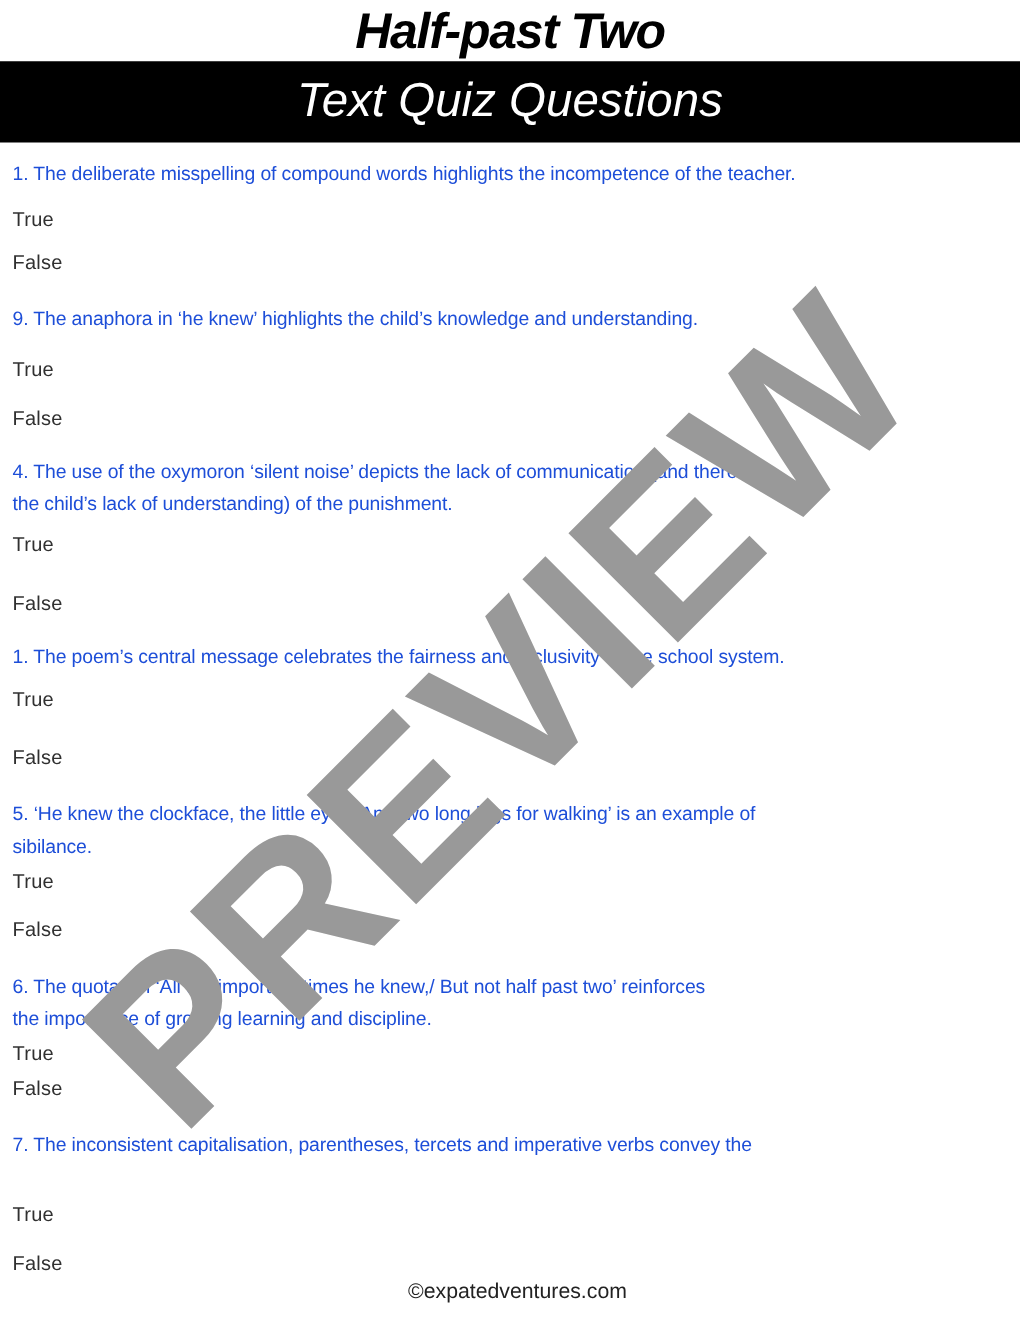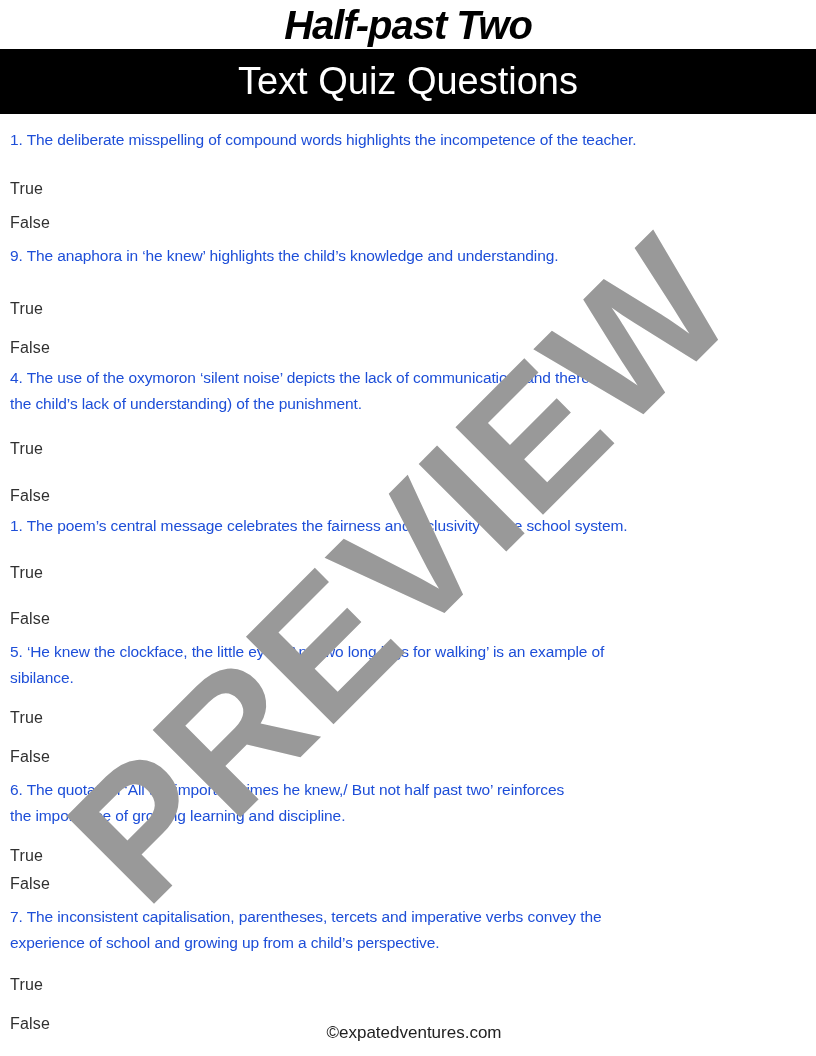--- a/index.html
+++ b/index.html
@@ -30,20 +30,21 @@
     height: 65px;
     background: #000000;
   }
   .banner .banner-text {
     text-align: center;
     color: #ffffff;
     font-size: 38px;
     line-height: 65px;
     font-weight: 400;
     font-family: "Liberation Sans", sans-serif;
+    font-style: italic;
   }
   .question {
     position: absolute;
     left: 10px; right: 0;
   }
   .q-line {
     font-weight: 400;
     font-size: 15.5px;
     line-height: 26px;
     letter-spacing: -0.1px;
@@ -51,21 +52,20 @@
     white-space: nowrap;
   }
   .opt {
     position: absolute;
     left: 0;
     font-weight: 400;
     font-size: 16px;
     line-height: 20px;
     color: #303030;
     letter-spacing: 0.2px;
-    margin-top: 12px;
   }
   
   .q1 { top: 127px; } .q1 .opt-true { top: 40px; } .q1 .opt-false { top: 74px; }
   .q2 { top: 243px; } .q2 .opt-true { top: 44px; } .q2 .opt-false { top: 83px; }
   .q3 { top: 365px; } .q3 .opt-true { top: 62px; } .q3 .opt-false { top: 109px; }
   .q4 { top: 513px; } .q4 .opt-true { top: 38px; } .q4 .opt-false { top: 84px; }
   .q5 { top: 639px; } .q5 .opt-true { top: 57px; } .q5 .opt-false { top: 96px; }
   .q6 { top: 777px; } .q6 .opt-true { top: 57px; } .q6 .opt-false { top: 85px; }
   .q7 { top: 904px; } .q7 .opt-true { top: 59px; } .q7 .opt-false { top: 98px; }
   .watermark {
@@ -150,21 +150,20 @@
       <div class="q-line">6. The quotation ‘All the important times he knew,/ But not half past two’ reinforces</div>
       <div class="q-line">the importance of growing learning and discipline.</div>
     </div>
     <div class="opt opt-true">True</div>
     <div class="opt opt-false">False</div>
   </section>
 
   <section class="question q7">
     <div class="q-text">
       <div class="q-line">7. The inconsistent capitalisation, parentheses, tercets and imperative verbs convey the</div>
-      <div class="q-line">experience of school and growing up from a child’s perspective.</div>
     </div>
     <div class="opt opt-true">True</div>
     <div class="opt opt-false">False</div>
   </section>
 
   <div class="watermark" style="color: rgb(153, 153, 153);">PREVIEW</div>
 
   <div class="footer">©expatedventures.com</div>
 
 </div>

